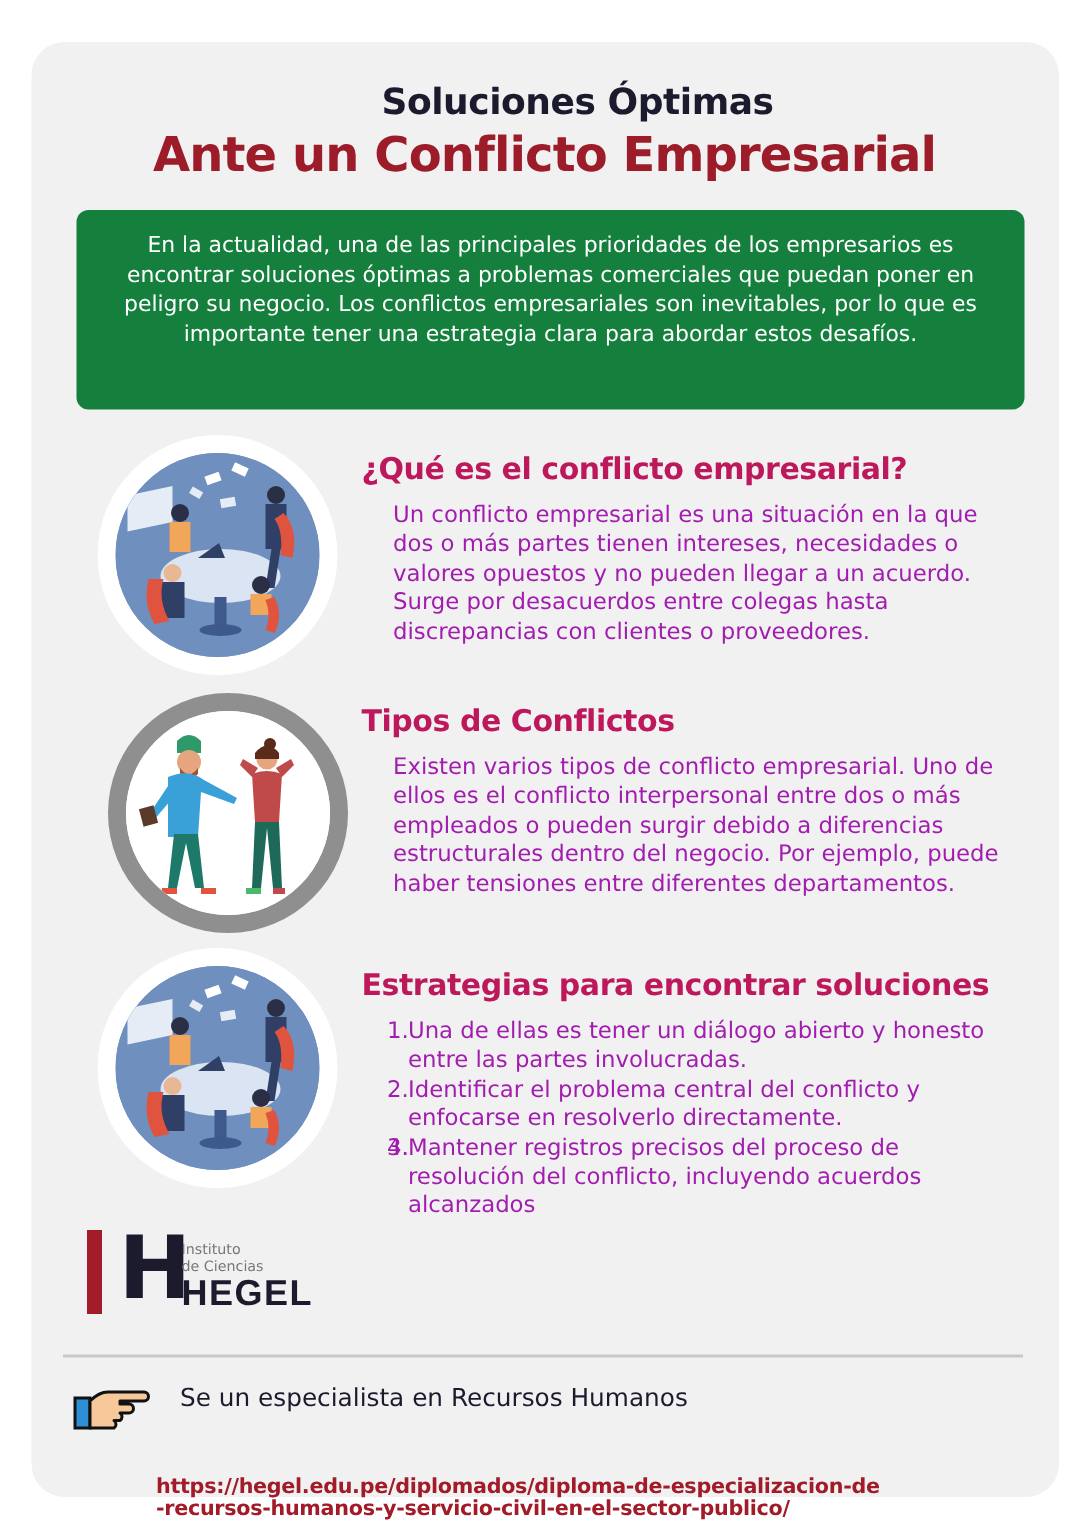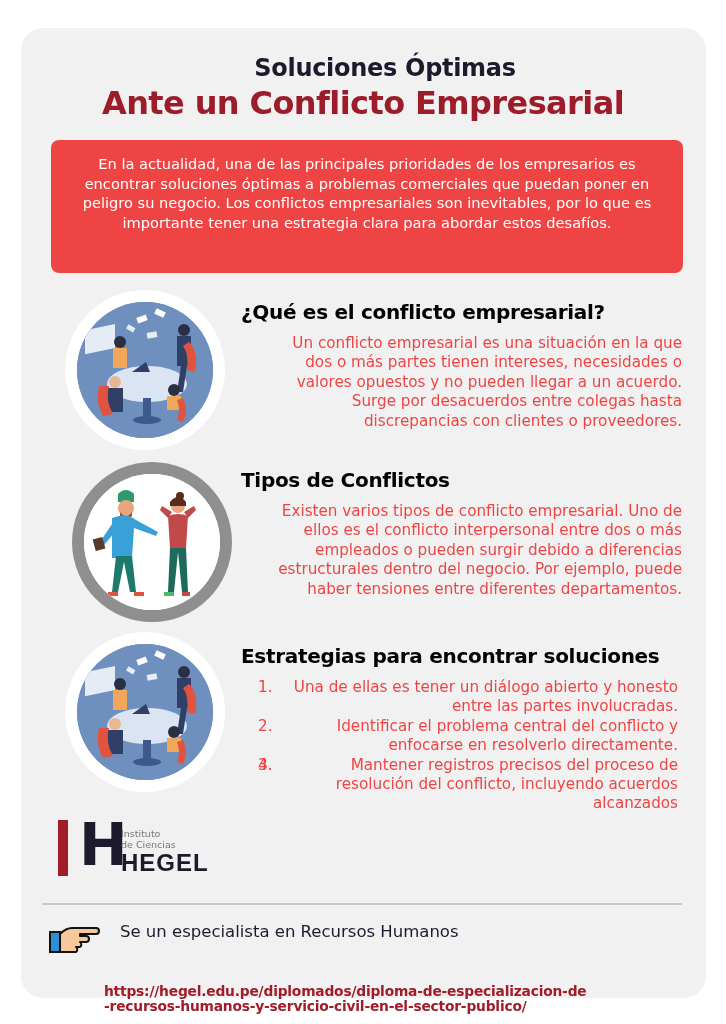--- a/index.html
+++ b/index.html
@@ -15,21 +15,21 @@
     position: absolute; left: 0; top: 54px; width: 726px; text-align: center;
     font-weight: bold; font-size: 24px; color: #1c1b2e; letter-spacing: -0.3px; padding-left: 44px;
   }
   .title-2 {
     position: absolute; left: 0; top: 84px; width: 726px; text-align: center;
     font-weight: bold; font-size: 32px; color: #9c1c2a; letter-spacing: -0.6px;
   }
 
   .intro {
     position: absolute; left: 51px; top: 140px; width: 632px; height: 133px;
-    background: #ef4444; border-radius: 8px;
+    background: #15803d; border-radius: 8px;
     color: #ffffff; text-align: center;
     font-size: 14.6px; line-height: 19.5px;
     padding: 14px 20px 0 20px;
   }
 
   .section-img {
     position: absolute; width: 160px; height: 160px; border-radius: 50%;
     overflow: hidden;
   }
   .img-1 { left: 65px; top: 290px; background: #ffffff; }
@@ -37,25 +37,25 @@
   .img-3 { left: 65px; top: 632px; background: #ffffff; }
   .img-inner {
     position: absolute; left: 12px; top: 12px; width: 136px; height: 136px; border-radius: 50%;
     overflow: hidden;
   }
   .img-2 .img-inner { background: #ffffff; }
   .img-1 .img-inner, .img-3 .img-inner { background: #6f8fbf; }
 
   .sec-title {
     position: absolute; left: 241px; font-weight: bold; font-size: 20px;
-    color: #000000; letter-spacing: -0.3px; white-space: nowrap;
+    color: #be185d; letter-spacing: -0.3px; white-space: nowrap;
   }
   .sec-body {
     position: absolute; left: 262px; width: 420px;
-    font-size: 15.2px; line-height: 19.4px; color: #ef4444; text-align: right;
+    font-size: 15.2px; line-height: 19.4px; color: #a21caf;
   }
   .st-1 { top: 300px; }
   .sb-1 { top: 334px; }
   .st-2 { top: 468px; }
   .sb-2 { top: 502px; }
   .st-3 { top: 644px; }
   .sb-3 { top: 678px; left: 258px; }
 
   .strat-list { list-style: none; }
   .strat-list li { position: relative; padding-left: 14px; }

